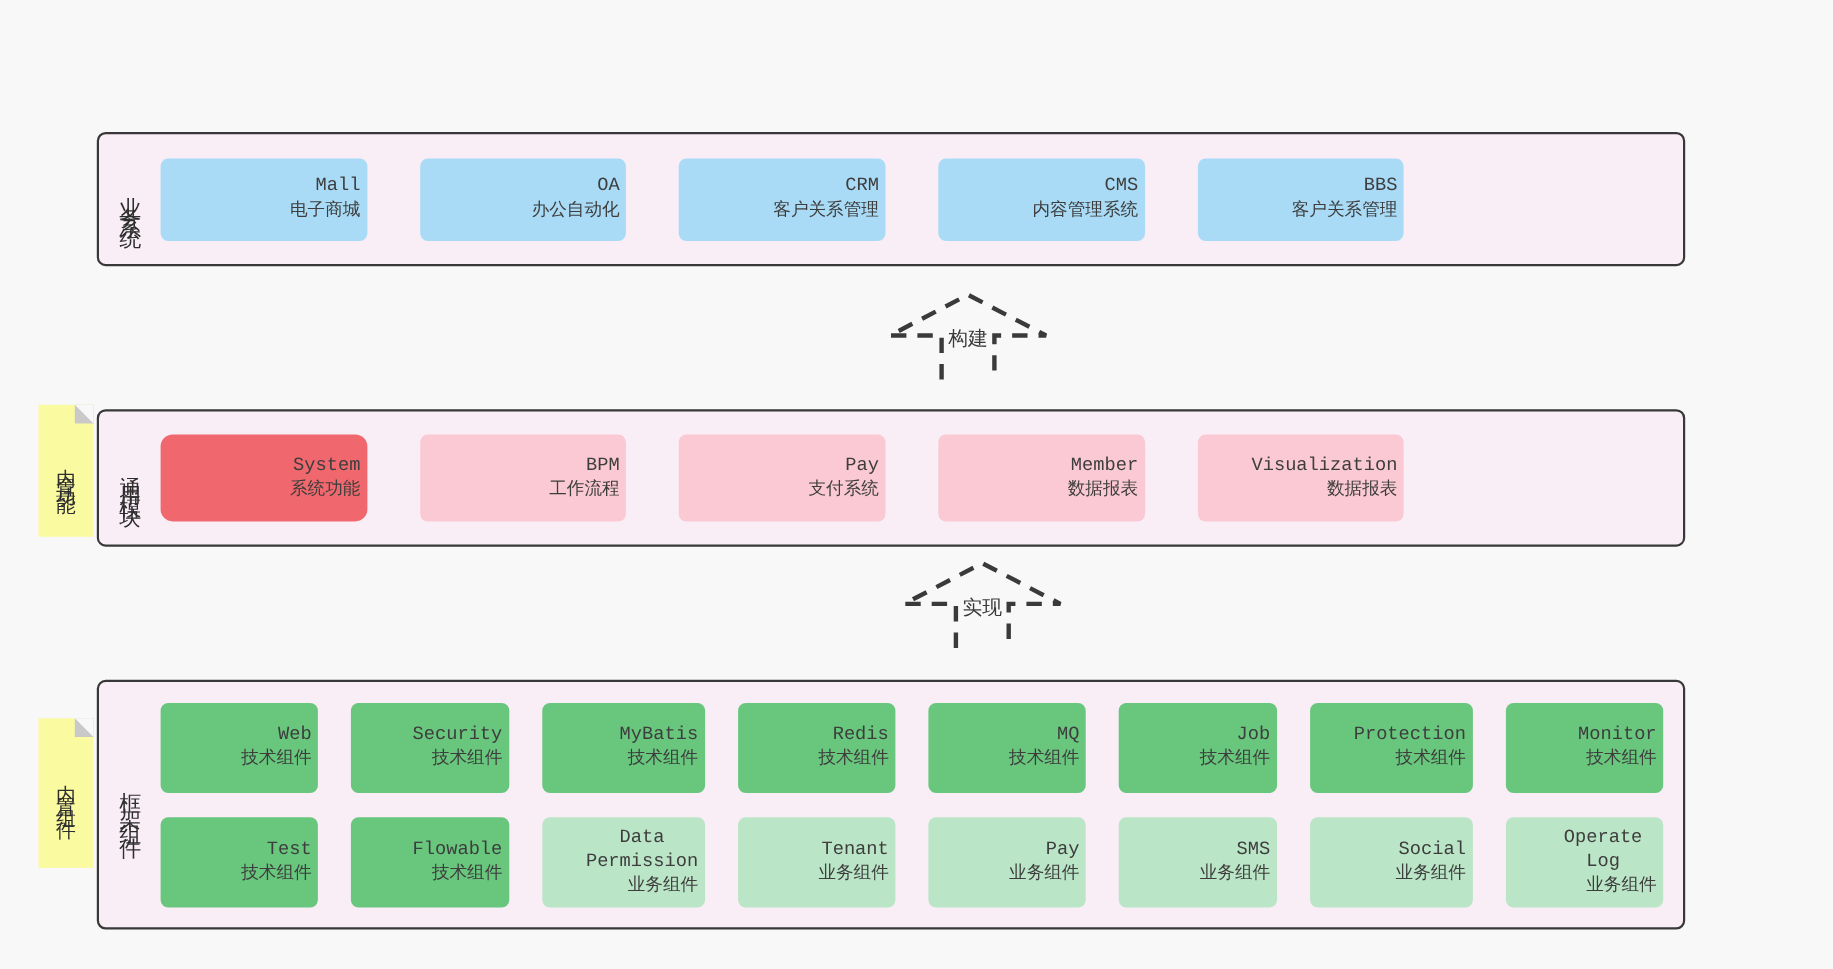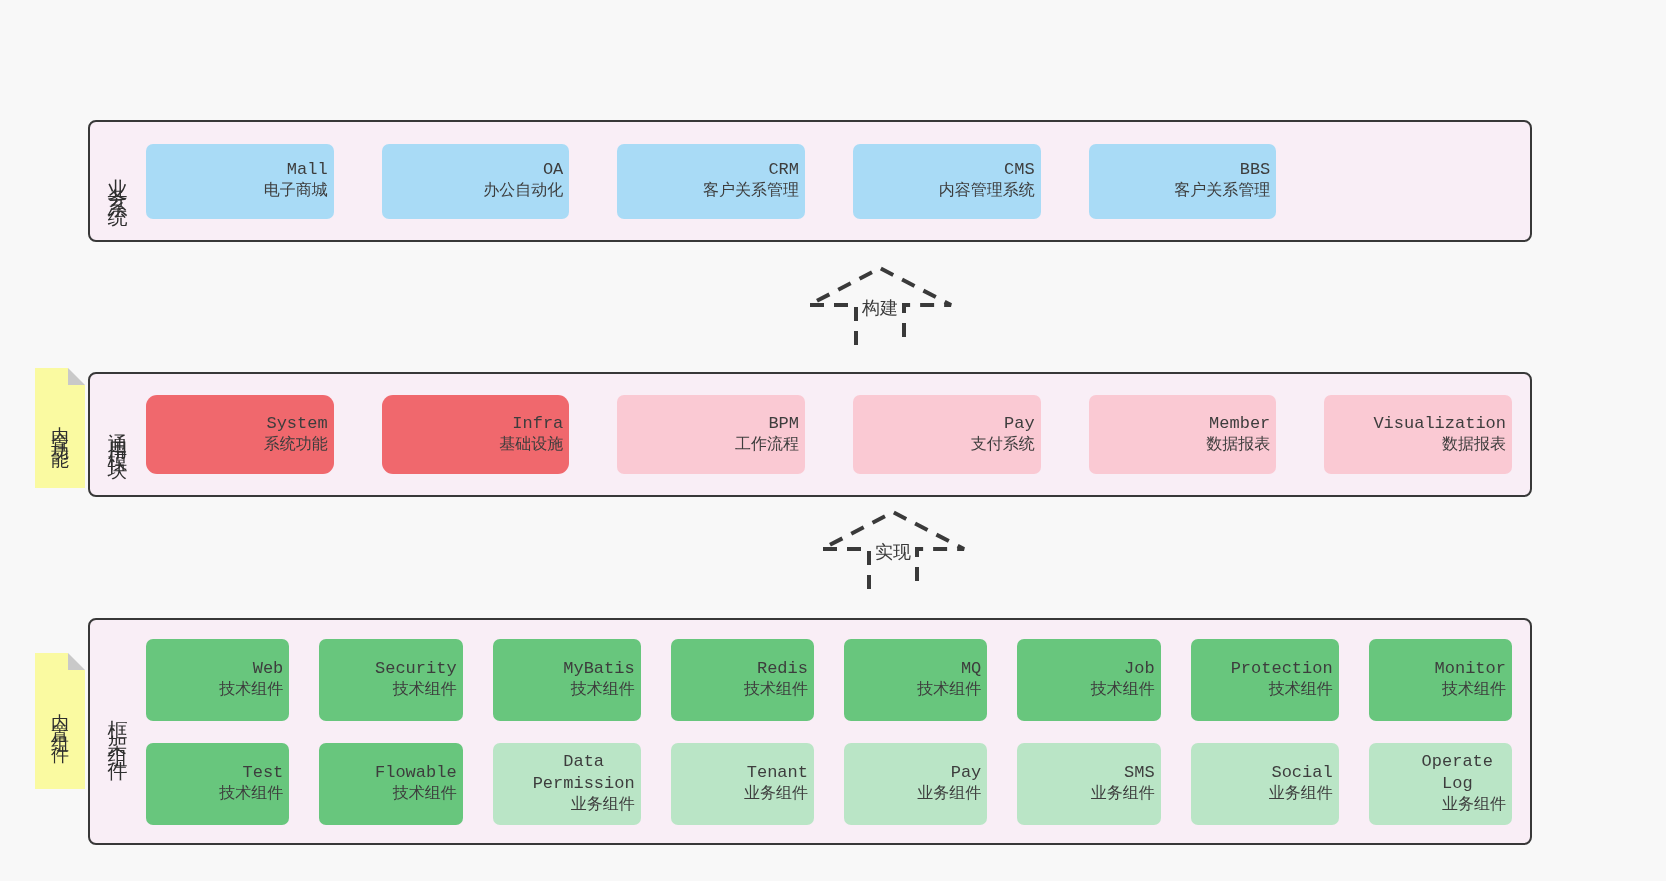--- a/index.html
+++ b/index.html
@@ -122,24 +122,20 @@
   </div>
   <section class="layer" id="layer-modules">
     <div class="label-col">
       <div class="v-text">通用模块</div>
     </div>
     <div class="boxes cols-6">
       <div class="box red">
         <div class="box-en">System</div>
         <div class="box-zh">系统功能</div>
       </div>
-      <div class="box red">
-        <div class="box-en">Infra</div>
-        <div class="box-zh">基础设施</div>
-      </div>
       <div class="box pink">
         <div class="box-en">BPM</div>
         <div class="box-zh">工作流程</div>
       </div>
       <div class="box pink">
         <div class="box-en">Pay</div>
         <div class="box-zh">支付系统</div>
       </div>
       <div class="box pink">
         <div class="box-en">Member</div>

